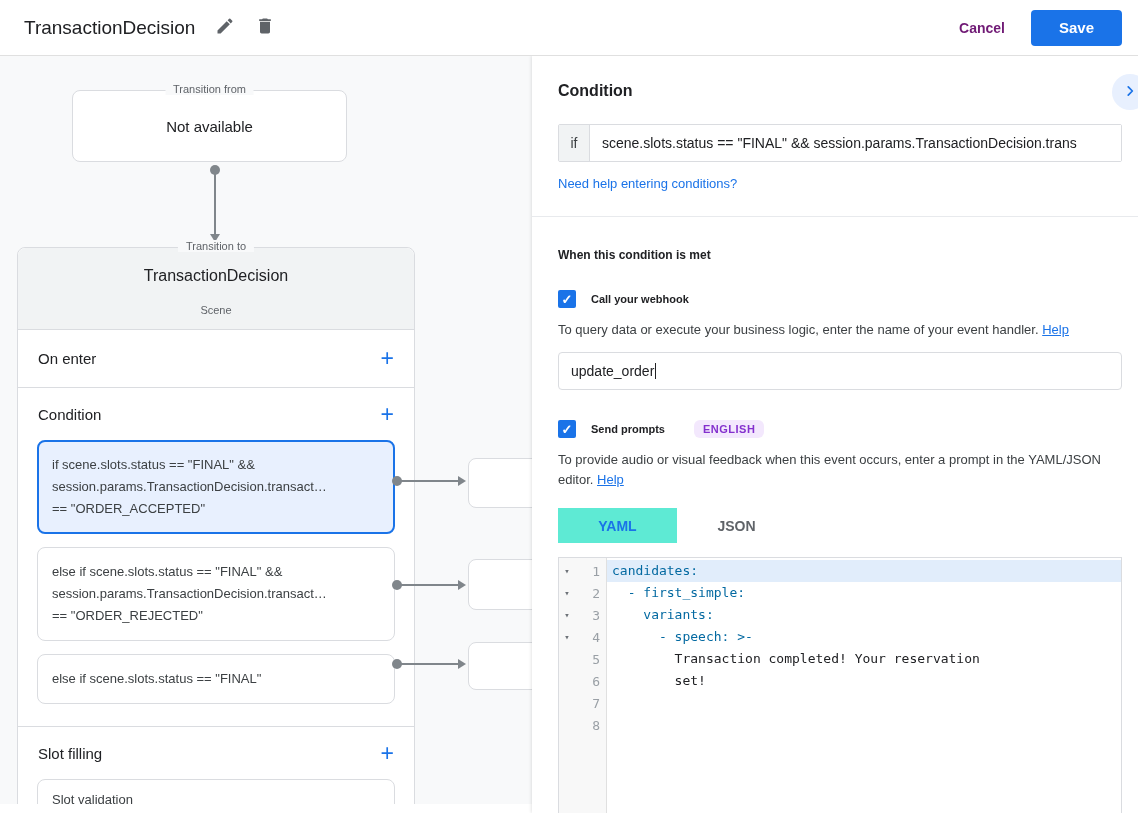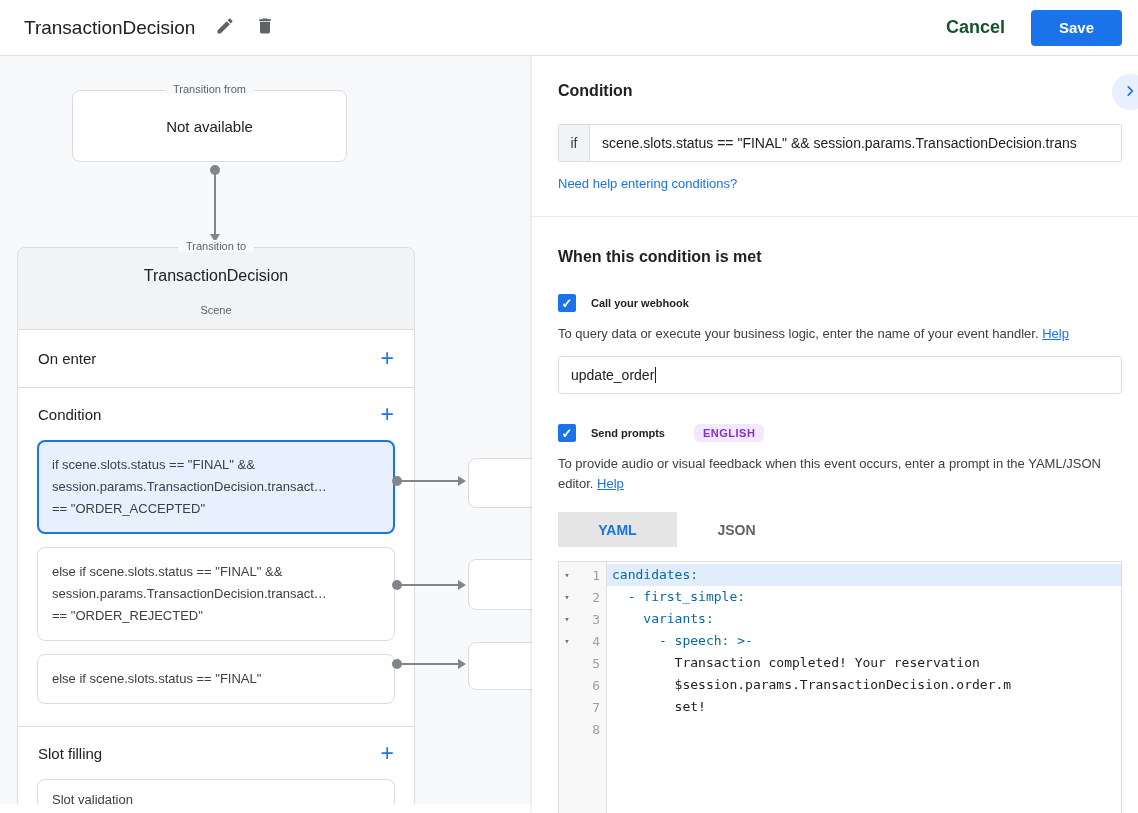--- a/index.html
+++ b/index.html
@@ -9,21 +9,21 @@
   
   .topbar { position:absolute; top:0; left:0; right:0; height:56px; background:#fff;
     border-bottom:1px solid #e0e0e0; display:flex; align-items:center;
     padding:0 16px 0 24px; z-index:10; }
   .topbar-title { font-size:19px; color:#202124; }
   .icon-btn { background:none; border:none; cursor:pointer; padding:6px; display:flex;
     align-items:center; justify-content:center; }
   .icon-btn svg { fill:#5f6368; }
   .title-icons { display:flex; gap:8px; margin-left:14px; }
   .topbar-actions { margin-left:auto; display:flex; align-items:center; gap:26px; }
-  .cancel-btn { background:none; border:none; color:#14532d; font-size:18px;
+  .cancel-btn { background:none; border:none; color:#701a75; font-size:14px;
     font-weight:bold; cursor:pointer; font-family:inherit;text-align:right; }
   .save-btn { background:#1a73e8; color:#fff; border:none; border-radius:4px;
     height:36px; padding:8px 28px; font-size:15px; font-weight:bold; cursor:pointer;
     font-family:inherit; }
 
   
   .canvas { position:absolute; top:56px; left:0; width:532px; bottom:9px;
     background:#f8f9fa; overflow:hidden; }
   .flow-box { position:absolute; background:#fff; border:1px solid #dadce0;
     border-radius:8px; }
@@ -80,41 +80,41 @@
   .if-row { margin-top:24px; display:flex; height:38px; border:1px solid #dadce0;
     border-radius:2px; }
   .if-cell { width:31px; background:#f1f3f4; border-right:1px solid #dadce0;
     display:flex; align-items:center; justify-content:center; font-size:14px;
     color:#3c4043; }
   .if-input { flex:1; border:none; outline:none; padding:0 12px; font-size:14px;
     color:#202124; font-family:inherit; min-width:0; }
   .link { color:#1a73e8; font-size:13px; text-decoration:none; cursor:pointer; }
   .help-cond { margin-top:14px; display:inline-block; width:fit-content; }
   .panel-divider { margin:25px -16px 0 -26px; border-top:1px solid #e8eaed; }
-  .section-heading { margin-top:31px; font-size:16px; color:#202124; }
+  .section-heading { margin-top:31px; font-size:12px; color:#202124; }
   .cb-row { margin-top:28px; display:flex; align-items:center; gap:15px; }
   .checkbox { width:18px; height:18px; background:#1a73e8; border-radius:2px;
     color:#fff; font-size:13px; font-weight:bold; display:flex; align-items:center;
     justify-content:center; cursor:pointer; flex:none; }
   .cb-label { font-size:11px; font-weight:bold; color:#202124; }
   .badge { background:#f3e8fd; color:#8430ce; font-size:11px; font-weight:bold;
     letter-spacing:0.5px; padding:3px 9px; border-radius:6px; margin-left:14px; }
   .desc { margin-top:12px; font-size:13px; color:#3c4043; line-height:20px;
     max-width:560px; }
   .desc .link { text-decoration:underline; font-size:13px; }
   .text-input { margin-top:12px; height:38px; border:1px solid #dadce0;
     border-radius:4px; display:flex; align-items:center; padding:0 12px;
     font-size:14px; color:#202124; cursor:text; }
   .caret { display:inline-block; width:1px; height:16px; background:#202124;
     margin-left:1px; }
   .tabs { margin-top:18px; display:flex; }
   .tab { width:119px; height:35px; display:flex; align-items:center;
     justify-content:center; font-size:14px; font-weight:bold; color:#5f6368;
     background:none; border:none; cursor:pointer; font-family:inherit; }
-  .tab.active { background:#e5e5e5; color:#1a73e8; }
+  .tab.active { background:#5eead4; color:#1a73e8; }
 
   
   .editor { margin-top:14px; flex:1; border:1px solid #dadce0; border-bottom:none;
     display:flex; overflow:hidden; font-family:"DejaVu Sans Mono", monospace;
     font-size:13px; }
   .gutter { width:48px; background:#f8f8f8; border-right:1px solid #e0e0e0;
     flex:none; padding-top:2px; }
   .gut-row { height:22px; display:flex; align-items:center; }
   .fold { width:16px; text-align:center; font-size:9px; color:#6d7278;
     cursor:pointer; line-height:1; }
@@ -311,18 +311,17 @@
           <span class="fold"></span>
           <span class="lnum">8</span>
         </div>
     </div>
     <div class="code">
       <div class="code-row hl tok-key">candidates:</div>
       <div class="code-row tok-key">  - first_simple:</div>
       <div class="code-row tok-key">    variants:</div>
       <div class="code-row tok-key">      - speech: &gt;-</div>
       <div class="code-row tok-text">        Transaction completed! Your reservation</div>
-      <div class="code-row tok-text">        $session.params.TransactionDecision.order.m</div>
       <div class="code-row tok-text">        set!</div>
       <div class="code-row tok-text"></div>
     </div>
   </div>
 </aside>
 
 </body></html>

